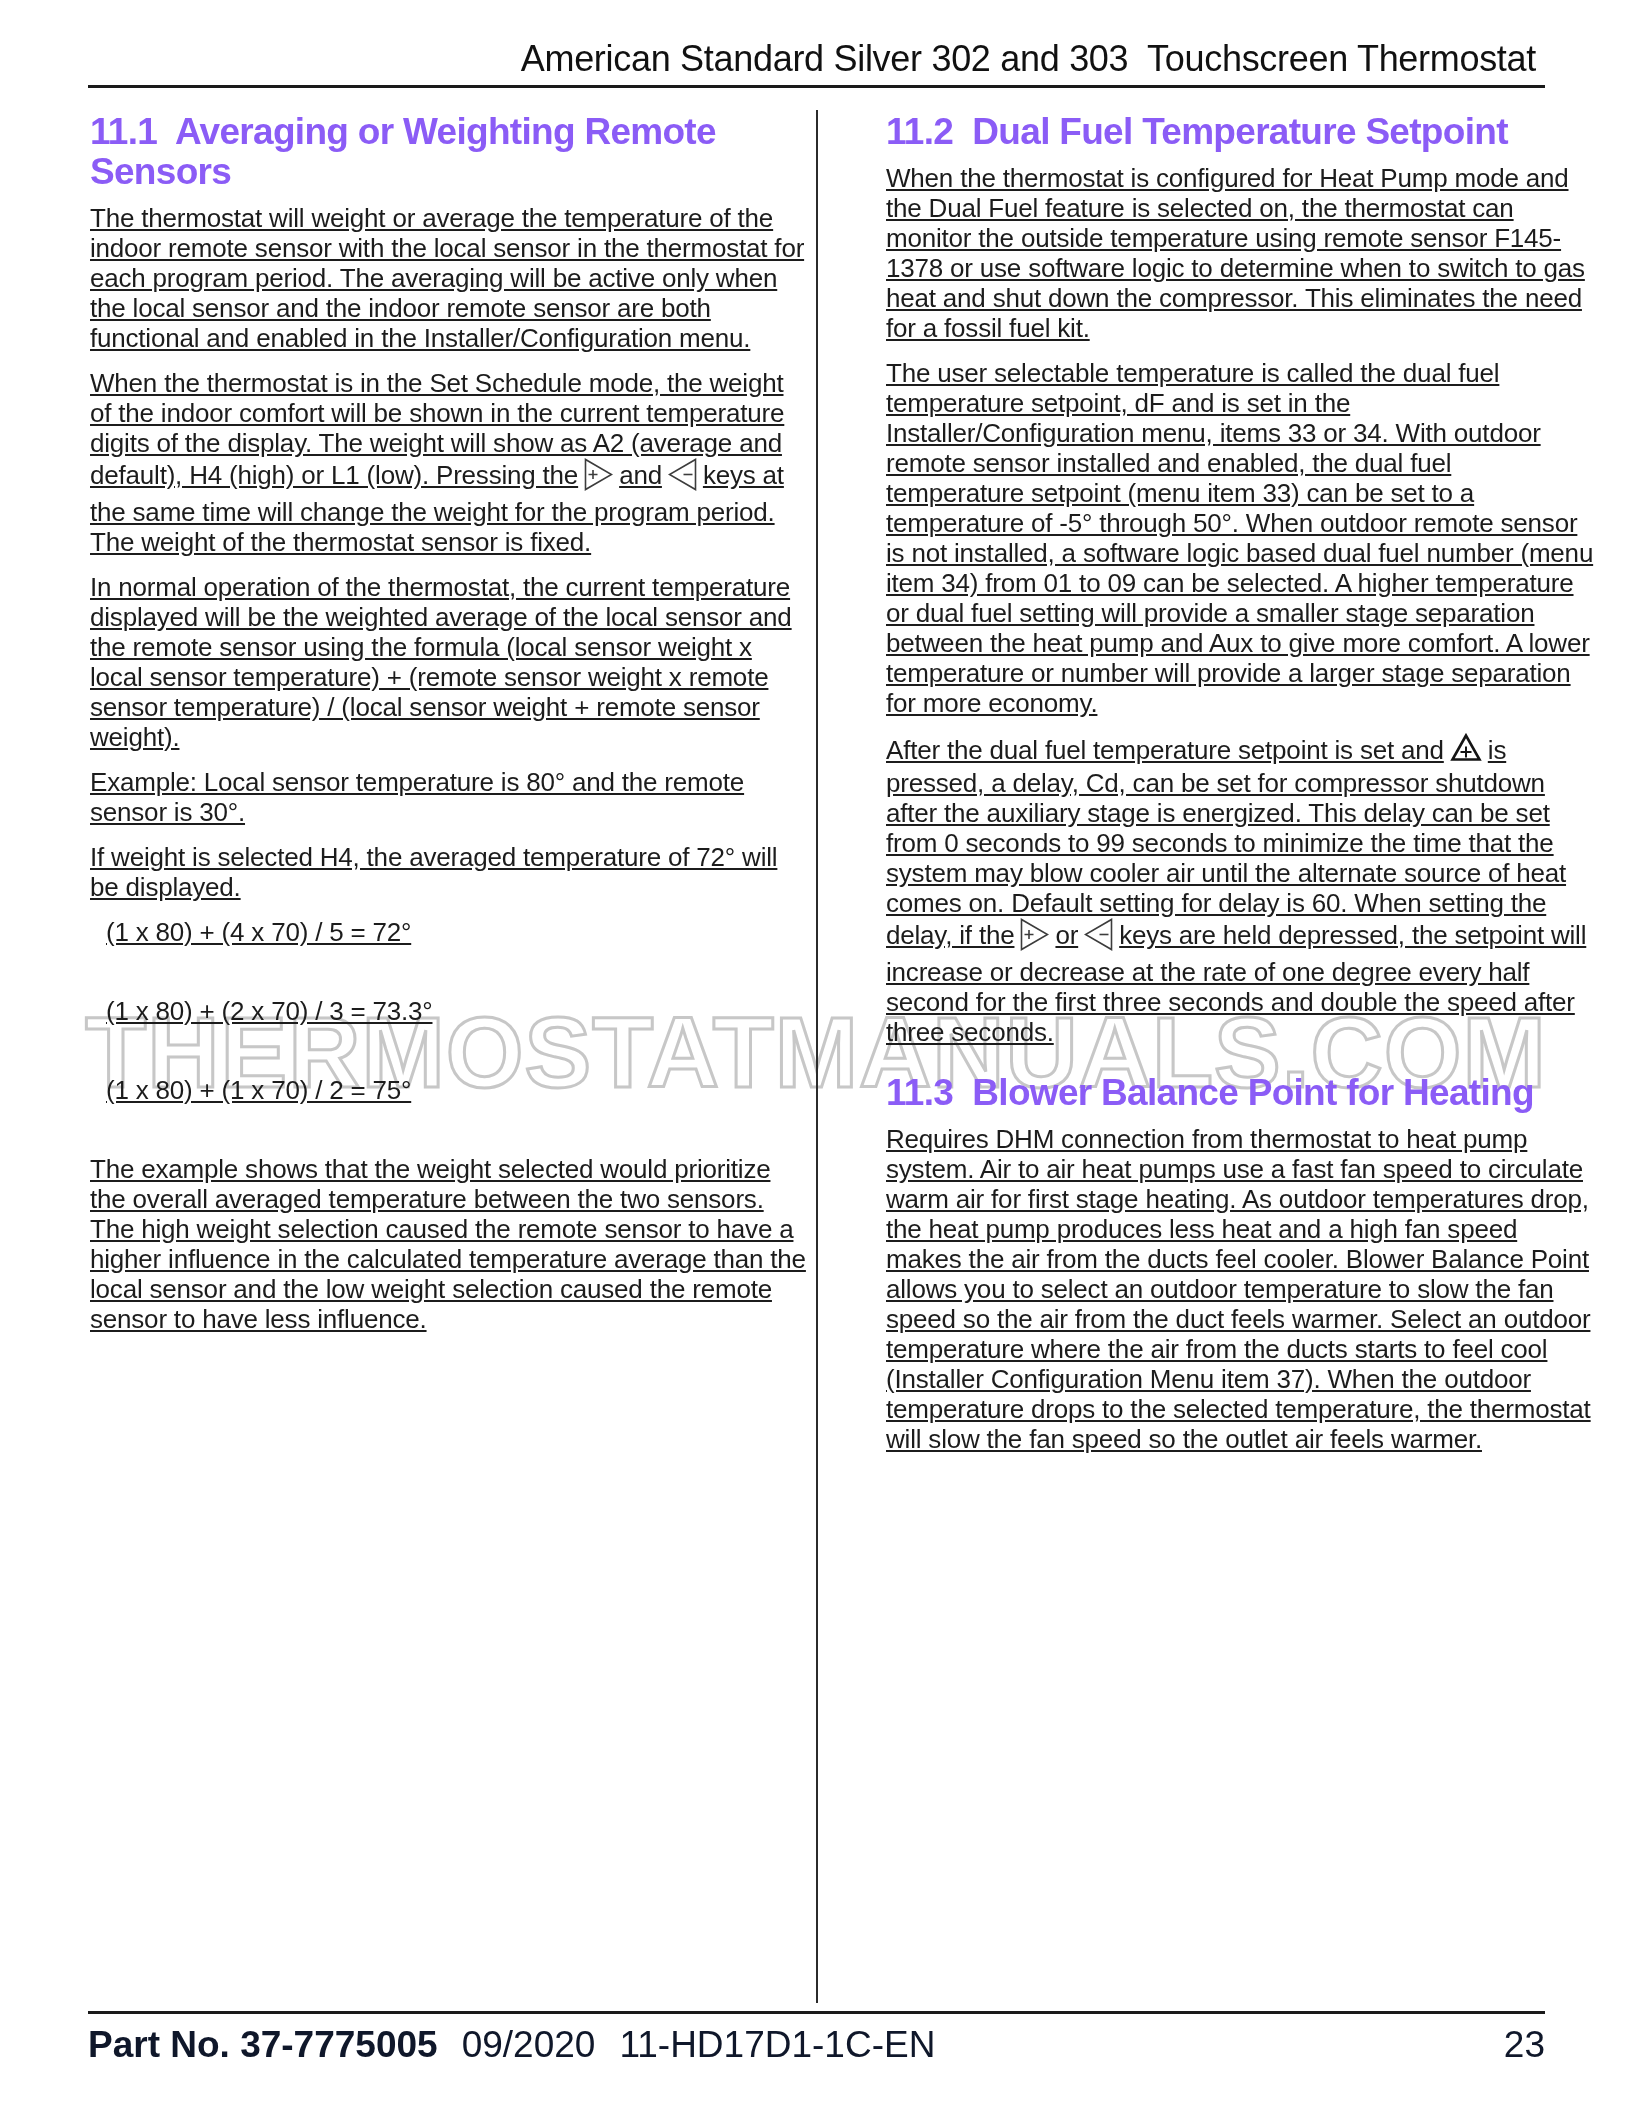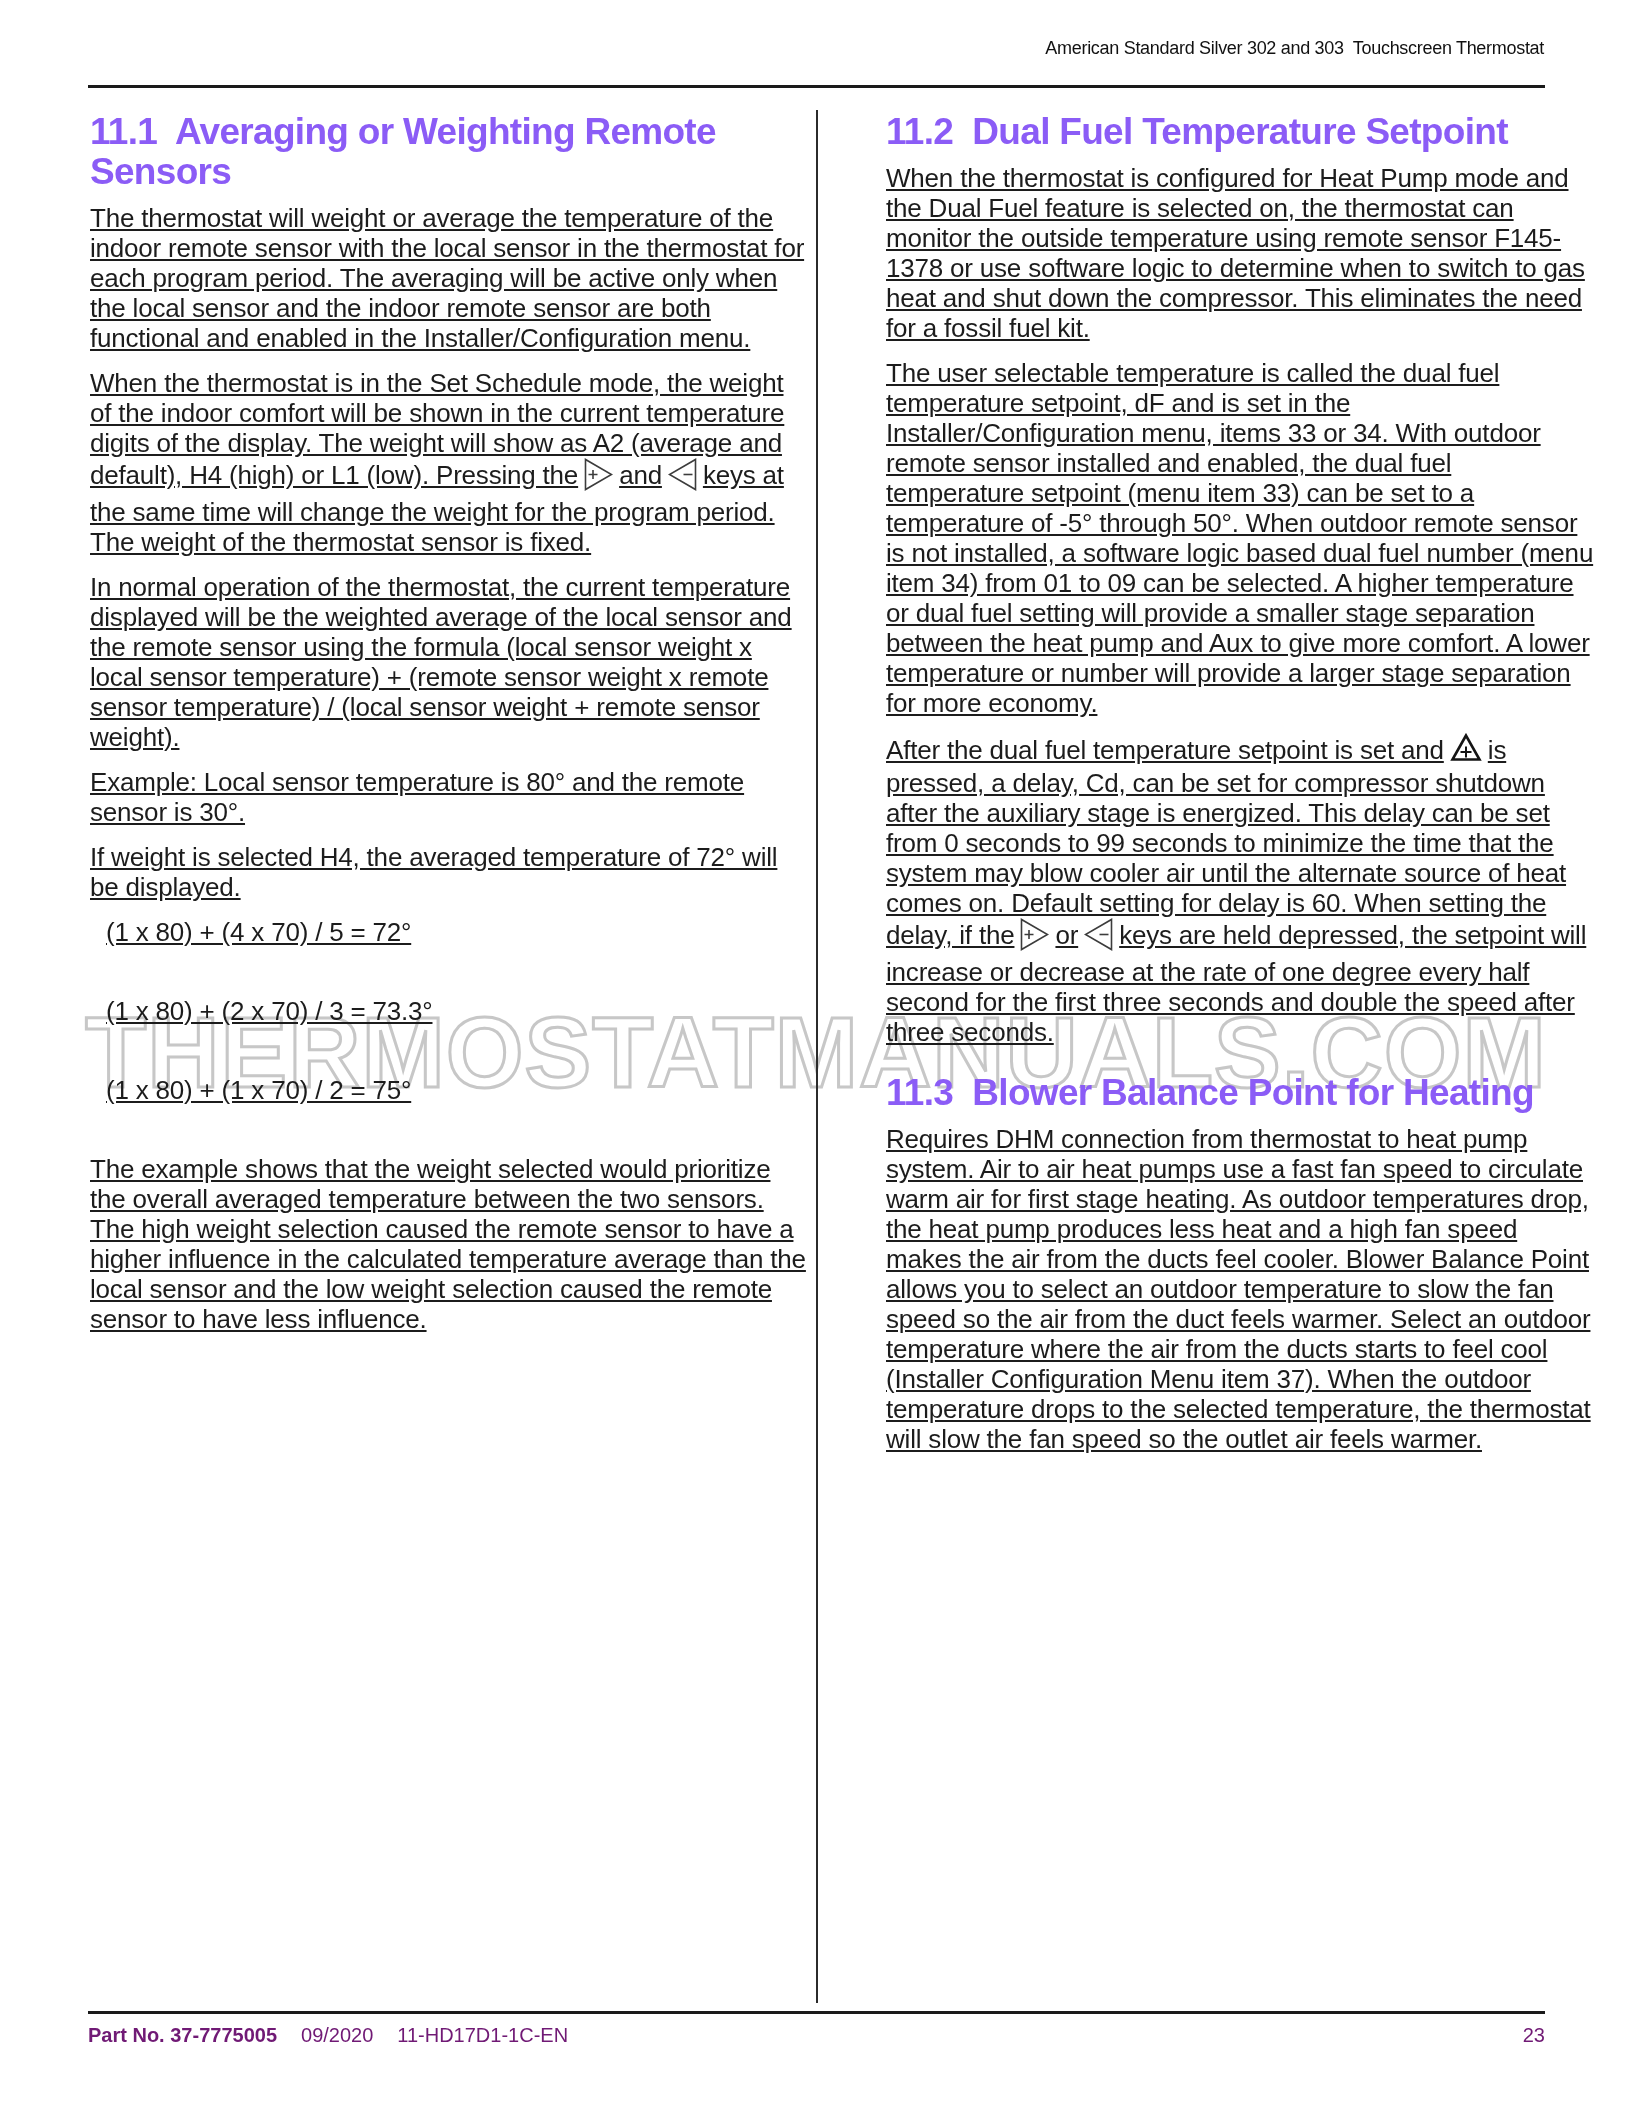--- a/index.html
+++ b/index.html
@@ -6,35 +6,35 @@
   .page{
     position:relative;
     width:1632px;height:2112px;
     background:#ffffff;
     font-family:"Liberation Sans","DejaVu Sans",sans-serif;
     color:#1c1c1c;
     overflow:hidden;
   }
   
   .header-title{
-    position:absolute;top:38px;right:88px;
-    font-size:18px;letter-spacing:-0.3px;color:#111;
+    position:absolute;top:38px;right:96px;
+    font-size:36px;letter-spacing:-0.3px;color:#111;
     white-space:pre;
   }
   .header-rule{
     position:absolute;left:88px;top:85px;width:1457px;height:3px;background:#1a1a1a;
   }
   
   .footer-rule{
     position:absolute;left:88px;top:2011px;width:1457px;height:3px;background:#1a1a1a;
   }
   .footer{
     position:absolute;left:88px;top:2024px;width:1457px;
     display:flex;justify-content:space-between;align-items:flex-end;
-    font-size:20px;color:#701a75;
+    font-size:37px;color:#0f172a;
   }
   .footer .bold{font-weight:bold;}
   .footer .left-group span{margin-right:24px;}
   
   .col{
     position:absolute;top:112px;z-index:1;
     font-size:26px;line-height:30px;letter-spacing:-0.2px;
   }
   .col-left{left:90px;width:718px;}
   .col-right{left:886px;width:710px;}

